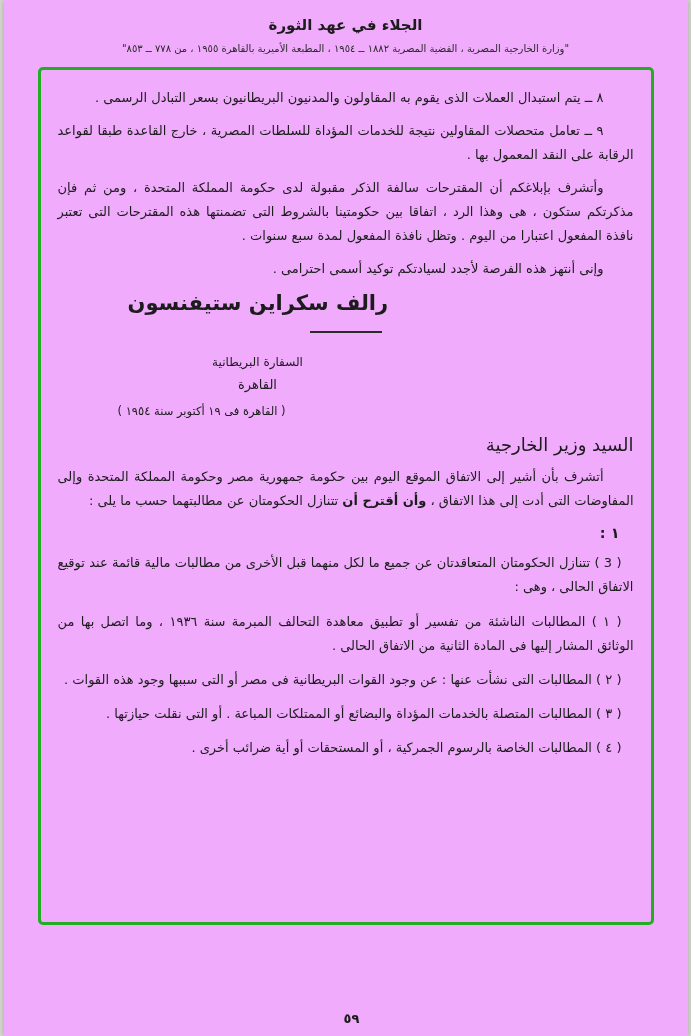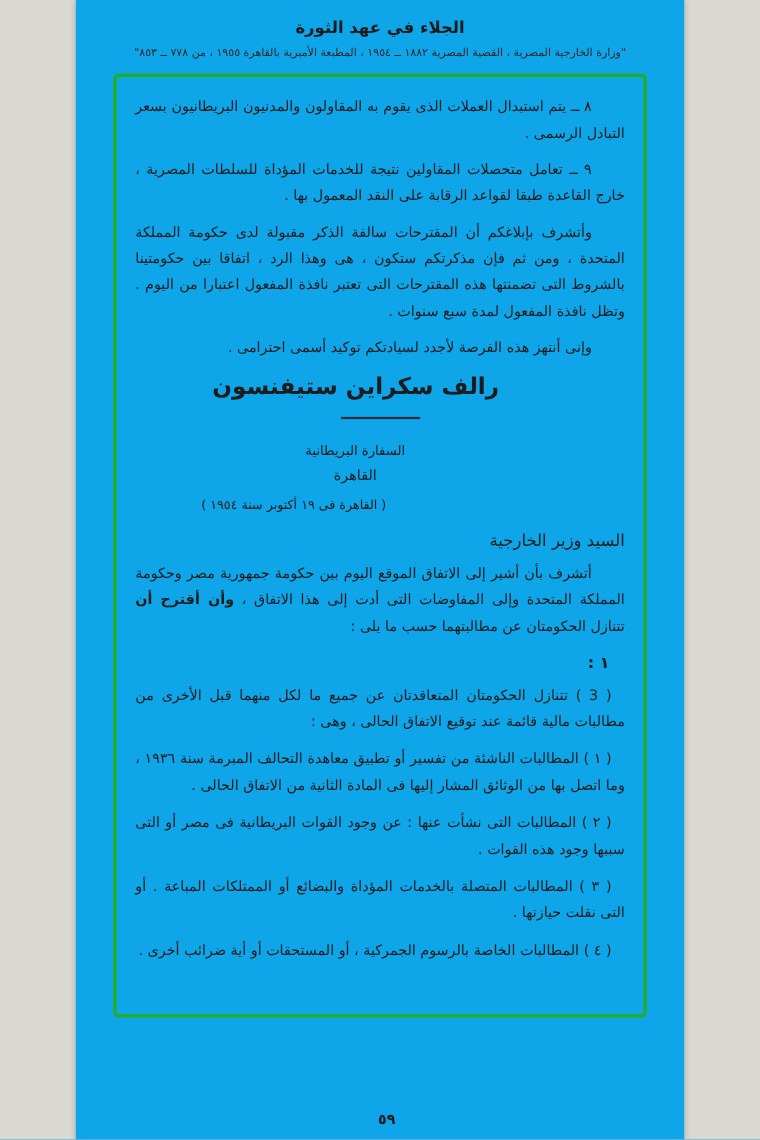--- a/index.html
+++ b/index.html
@@ -3,24 +3,24 @@
 <meta charset="utf-8">
 <style>
   html, body { margin: 0; padding: 0; }
   body {
     background: #d9d8d3;
     font-family: "DejaVu Sans", sans-serif;
     display: flex;
     justify-content: center;
   }
   .page {
-    width: 553px;
+    width: 684px;
     height: 1036px;
     box-sizing: border-box;
-    background: #0ea5e9;
+    background: #f0abfc;
     color: #1c1c1c;
     direction: rtl;
     position: relative;
     padding: 16px 34px 0 34px;
     box-shadow: 0 0 6px rgba(0,0,0,.25);
   }
   .hdr { text-align: center; }
   .hdr-title { font-size: 15px; font-weight: bold; letter-spacing: .3px; }
   .hdr-sub   { font-size: 13.5px; font-weight: bold; margin-top: 7px; }
   .hdr-src   { font-size: 10px; margin-top: 9px; color: #2a2a2a; }
@@ -71,21 +71,21 @@
   .embassy-city  { font-size: 13px; margin-top: 8px; }
 
   .date-line {
     width: fit-content;
     margin-left: 60px;
     margin-right: auto;
     font-size: 11.5px;
     margin-top: 12px;
   }
 
-  .salutation { font-size: 15px; margin: 16px 0 10px 0; }
+  .salutation { font-size: 18px; margin: 16px 0 10px 0; }
 
   .section-num {
     font-weight: bold;
     font-size: 14.5px;
     margin: 12px 0 10px 0;
     text-indent: 14px;
   }
 
   .page-num {
     position: absolute;

